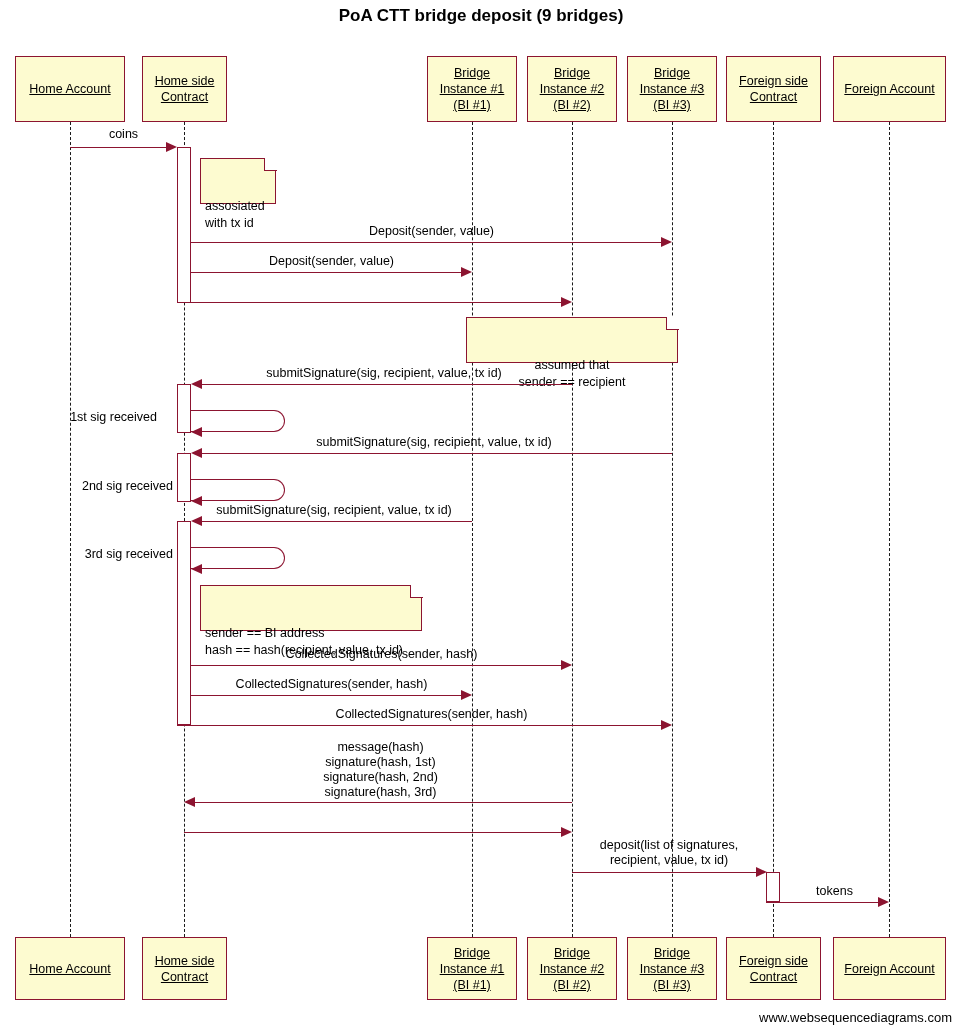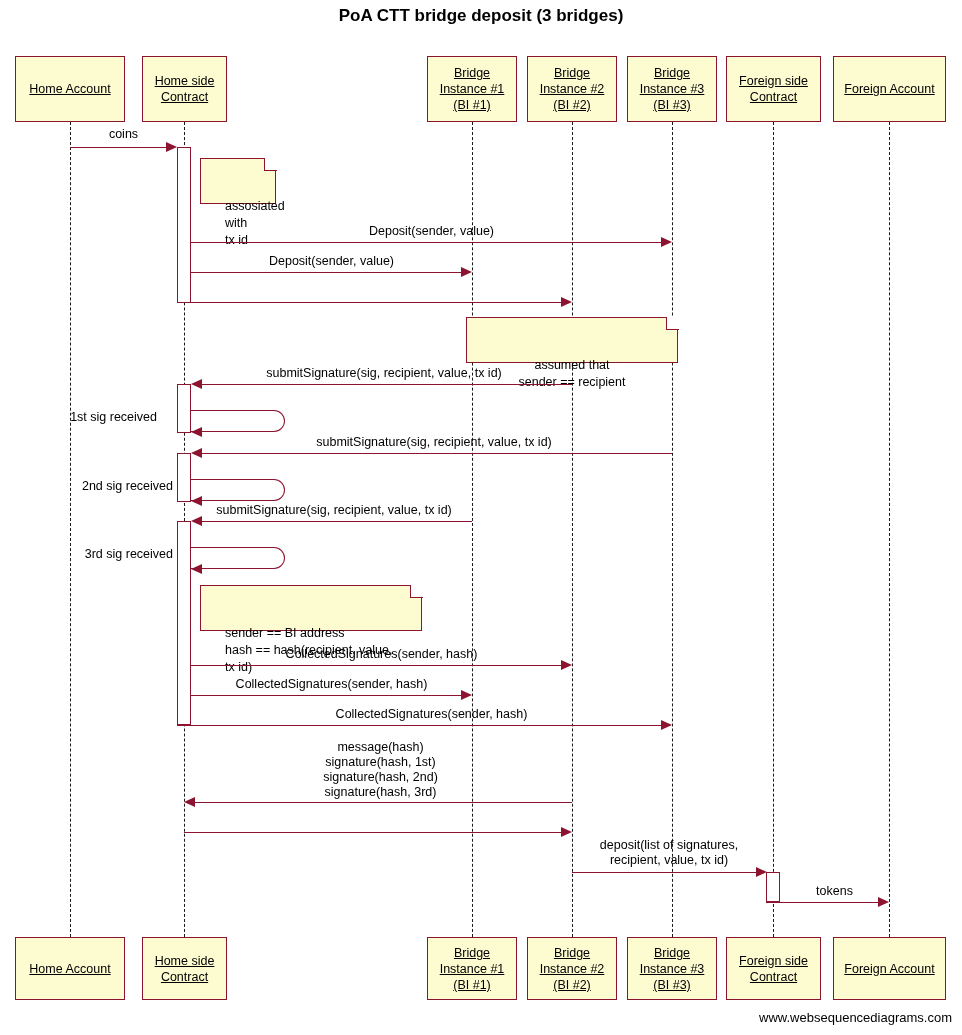--- a/index.html
+++ b/index.html
@@ -65,21 +65,21 @@
     background: #ffffff;
     border: 1.5px solid #8c1430;
   }
   .note {
     position: absolute;
     box-sizing: border-box;
     background: #fdfbd0;
     border: 1.5px solid #8c1430;
     font-size: 12.5px;
     line-height: 17px;
-    padding: 5px 24px;
+    padding: 5px 4px;
     white-space: pre-line;
   }
   .note.centered { text-align: center; }
   .note .fold {
     position: absolute;
     top: -1.5px;
     right: -1.5px;
     width: 12px;
     height: 12px;
     background: #ffffff;
@@ -126,21 +126,21 @@
     border-left: none;
     border-top-right-radius: 14px;
     border-bottom-right-radius: 14px;
   }
 </style>
 </head>
 <body>
 
 <div id="canvas">
 
-  <div id="title">PoA CTT bridge deposit (3 bridges)</div>
+  <div id="title">PoA CTT bridge deposit (9 bridges)</div>
 
   <div class="lifeline" style="left:70px;  top:122px; height:815px;"></div>
   <div class="lifeline" style="left:184px; top:122px; height:815px;"></div>
   <div class="lifeline" style="left:472px; top:122px; height:815px;"></div>
   <div class="lifeline" style="left:572px; top:122px; height:815px;"></div>
   <div class="lifeline" style="left:672px; top:122px; height:815px;"></div>
   <div class="lifeline" style="left:773px; top:122px; height:815px;"></div>
   <div class="lifeline" style="left:889px; top:122px; height:815px;"></div>
 
   <div class="actor-box" style="left:15px; top:56px; width:110px; height:66px;">

